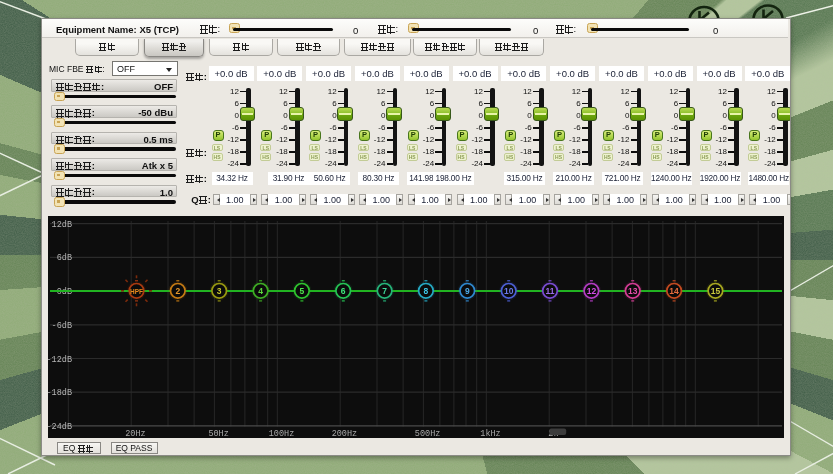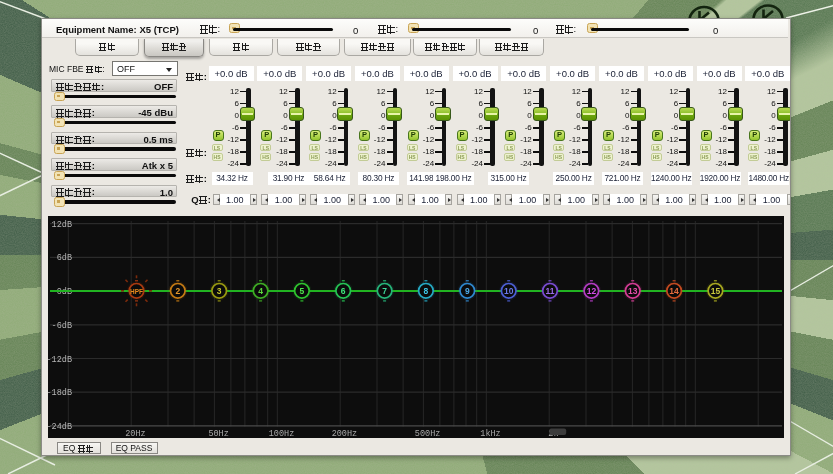--- a/index.html
+++ b/index.html
@@ -123,21 +123,21 @@
   <div id="micl">MIC FBE <i class="c p1" style="width:7.0px;height:7.5px"></i><i class="c p2" style="width:7.0px;height:7.5px"></i>:</div>
   <div id="dd">OFF</div>
   <div class="bar" style="top:61.5px">
         <span class="bl"><i class="c p1" style="width:8.0px;height:8.5px"></i><i class="c p2" style="width:8.0px;height:8.5px"></i><i class="c p3" style="width:8.0px;height:8.5px"></i><i class="c p1" style="width:8.0px;height:8.5px"></i><i class="c p2" style="width:8.0px;height:8.5px"></i><i class="colon">:</i></span>
         <span class="bv">OFF</span>
       </div>
 <div class="htrk" style="top:77.0px"></div>
 <div class="hcap" style="top:74.0px"></div>
 <div class="bar" style="top:87.9px">
         <span class="bl"><i class="c p1" style="width:8.0px;height:8.5px"></i><i class="c p2" style="width:8.0px;height:8.5px"></i><i class="c p3" style="width:8.0px;height:8.5px"></i><i class="c p1" style="width:8.0px;height:8.5px"></i><i class="colon">:</i></span>
-        <span class="bv">-45 dBu</span>
+        <span class="bv">-50 dBu</span>
       </div>
 <div class="htrk" style="top:103.4px"></div>
 <div class="hcap" style="top:100.4px"></div>
 <div class="bar" style="top:114.3px">
         <span class="bl"><i class="c p1" style="width:8.0px;height:8.5px"></i><i class="c p2" style="width:8.0px;height:8.5px"></i><i class="c p3" style="width:8.0px;height:8.5px"></i><i class="c p1" style="width:8.0px;height:8.5px"></i><i class="colon">:</i></span>
         <span class="bv">0.5 ms</span>
       </div>
 <div class="htrk" style="top:129.8px"></div>
 <div class="hcap" style="top:126.8px"></div>
 <div class="bar" style="top:140.7px">
@@ -231,21 +231,21 @@
       <div class="tick" style="left:296.8px;top:133.5px"></div>
       <div class="sn" style="left:273.6px;top:141.6px">-24</div>
       <div class="tick" style="left:296.8px;top:145.6px"></div>
       <div class="trk" style="left:302.9px"></div>
       <div class="cap" style="left:296.4px;top:89.5px">
         <b></b>
       </div>
       <div class="pbtn" style="left:269.1px;top:112.5px">P</div>
       <div class="ls" style="left:268.1px;top:126px">LS</div>
       <div class="ls" style="left:268.1px;top:135.5px">HS</div>
-      <div class="fbox" style="left:268.1px">58.64 Hz</div>
+      <div class="fbox" style="left:268.1px">50.60 Hz</div>
       <div class="qb" style="left:269.1px">
         <span class="al"></span>
       </div>
       <div class="qv" style="left:276.1px">1.00</div>
       <div class="qb" style="left:306.6px">
         <span class="ar"></span>
       </div>
 <div class="gain" style="left:313.9px">+0.0 dB</div>
       <div class="sn" style="left:322.4px;top:69.0px">12</div>
       <div class="tick" style="left:345.6px;top:73.0px"></div>
@@ -351,21 +351,21 @@
       <div class="tick" style="left:492.0px;top:133.5px"></div>
       <div class="sn" style="left:468.8px;top:141.6px">-24</div>
       <div class="tick" style="left:492.0px;top:145.6px"></div>
       <div class="trk" style="left:498.1px"></div>
       <div class="cap" style="left:491.6px;top:89.5px">
         <b></b>
       </div>
       <div class="pbtn" style="left:464.3px;top:112.5px">P</div>
       <div class="ls" style="left:463.3px;top:126px">LS</div>
       <div class="ls" style="left:463.3px;top:135.5px">HS</div>
-      <div class="fbox" style="left:447px">315.00 Hz</div>
+      <div class="fbox" style="left:463px">315.00 Hz</div>
       <div class="qb" style="left:464.3px">
         <span class="al"></span>
       </div>
       <div class="qv" style="left:471.3px">1.00</div>
       <div class="qb" style="left:501.8px">
         <span class="ar"></span>
       </div>
 <div class="gain" style="left:509.1px">+0.0 dB</div>
       <div class="sn" style="left:517.6px;top:69.0px">12</div>
       <div class="tick" style="left:540.8px;top:73.0px"></div>
@@ -381,21 +381,21 @@
       <div class="tick" style="left:540.8px;top:133.5px"></div>
       <div class="sn" style="left:517.6px;top:141.6px">-24</div>
       <div class="tick" style="left:540.8px;top:145.6px"></div>
       <div class="trk" style="left:546.9px"></div>
       <div class="cap" style="left:540.4px;top:89.5px">
         <b></b>
       </div>
       <div class="pbtn" style="left:513.1px;top:112.5px">P</div>
       <div class="ls" style="left:512.1px;top:126px">LS</div>
       <div class="ls" style="left:512.1px;top:135.5px">HS</div>
-      <div class="fbox" style="left:512.1px">250.00 Hz</div>
+      <div class="fbox" style="left:512.1px">210.00 Hz</div>
       <div class="qb" style="left:513.1px">
         <span class="al"></span>
       </div>
       <div class="qv" style="left:520.1px">1.00</div>
       <div class="qb" style="left:550.6px">
         <span class="ar"></span>
       </div>
 <div class="gain" style="left:557.9px">+0.0 dB</div>
       <div class="sn" style="left:566.4px;top:69.0px">12</div>
       <div class="tick" style="left:589.6px;top:73.0px"></div>

